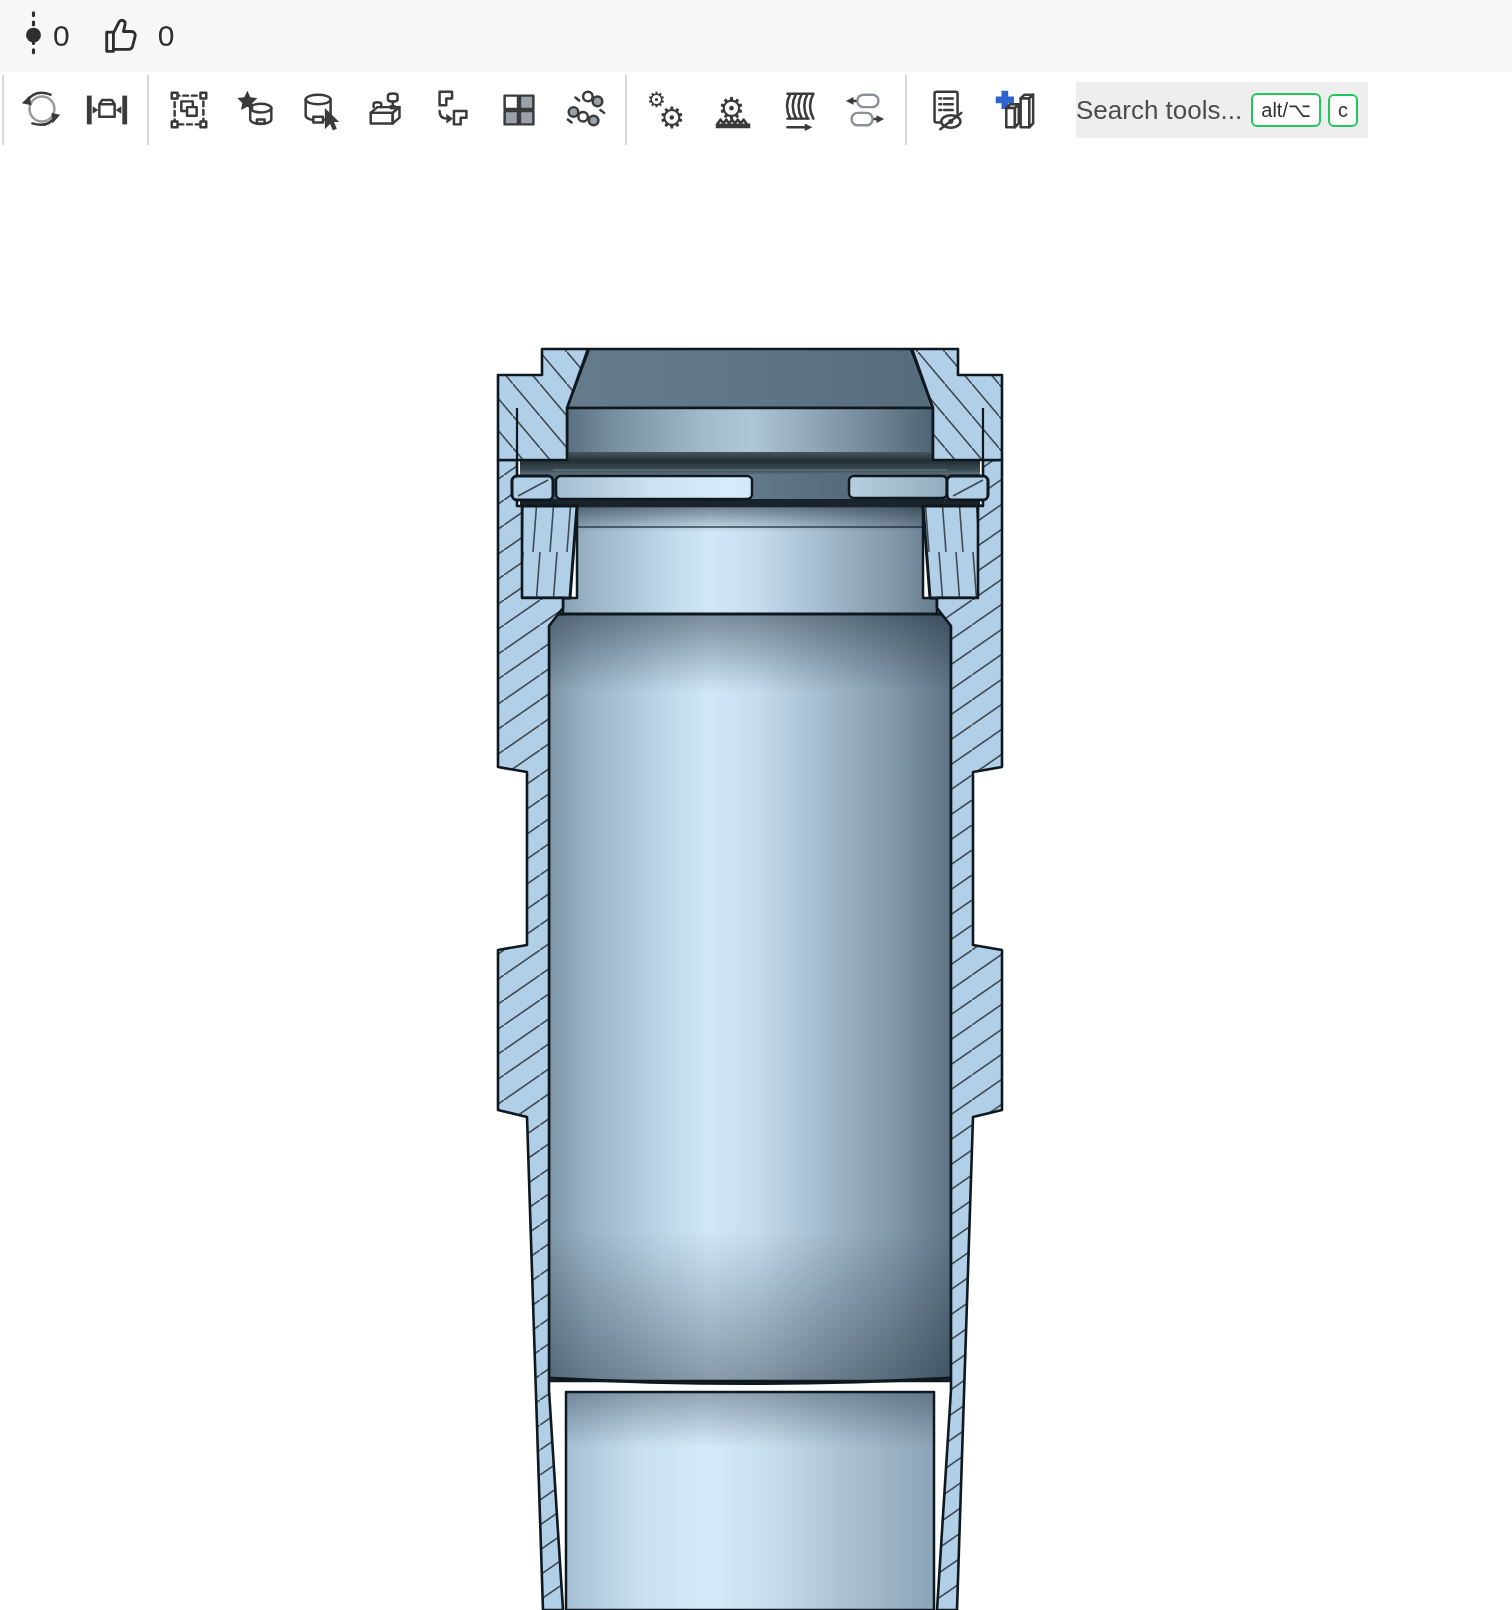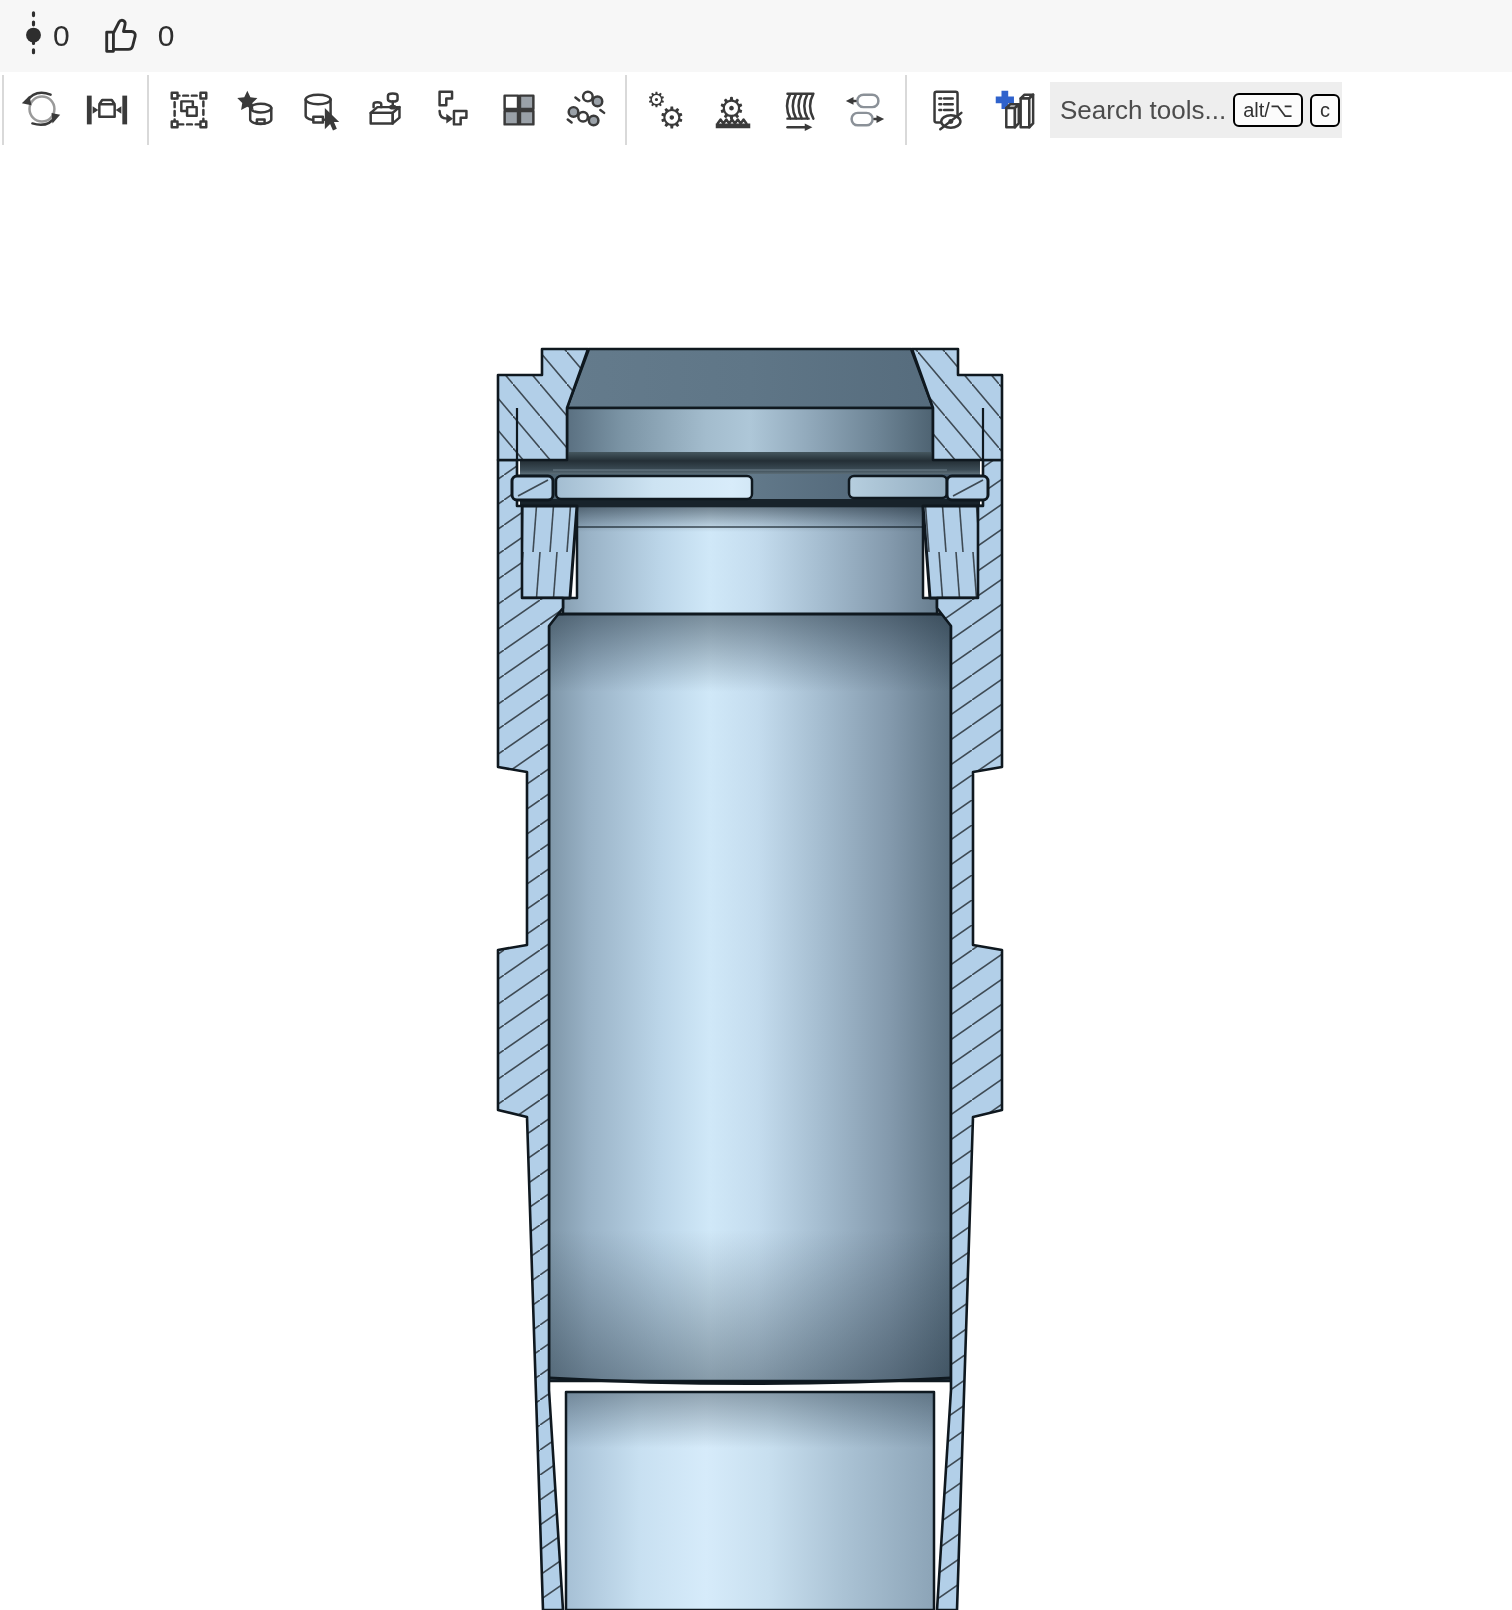--- a/index.html
+++ b/index.html
@@ -13,25 +13,25 @@
   .cnt{font-size:30px;color:#2e2e2e;margin-left:12px}
   .tb-space{width:30px}
 
   
   .toolbar{position:absolute;top:72px;left:0;width:1512px;height:76px;background:#fff;
            display:flex;align-items:center;z-index:3;padding-left:2px;box-sizing:border-box}
   .tbtn{width:66px;height:66px;display:flex;align-items:center;justify-content:center;
         background:none;border:none;padding:0;cursor:pointer}
   .sep{width:2px;height:70px;background:var(--separator);margin:0 7px;flex:0 0 auto}
   .sep.first{margin:0 4px 0 0}
-  .search{margin-left:4px;height:56px;width:292px;background:var(--search-bg);
-          border-radius:0;display:flex;align-items:center;padding:0 10px 0 10px;
+  .search{margin-left:30px;height:56px;width:292px;background:var(--search-bg);
+          border-radius:0;display:flex;align-items:center;padding:0 10px 0 0;
           box-sizing:border-box;gap:7px;cursor:text}
   .search-text{font-size:26px;color:#4c4c4c;flex:1;white-space:nowrap}
-  kbd{background:#fcfcfc;border:2px solid #000000;border-radius:6px;font-size:20px;
+  kbd{background:#fcfcfc;border:2px solid #22c55e;border-radius:6px;font-size:20px;
       color:#333;padding:3px 8px;font-family:"Liberation Sans",sans-serif;white-space:nowrap}
 
   
   .ln {stroke:var(--toolbar-icon);fill:none;stroke-width:2.6;stroke-linecap:round;stroke-linejoin:round}
   .lnw{stroke:var(--toolbar-icon);fill:#fff;stroke-width:2.6;stroke-linejoin:round}
   .fl {fill:var(--toolbar-icon);stroke:none}
   .fl2{fill:#9aa1a8;stroke:var(--toolbar-icon);stroke-width:2.6;stroke-linejoin:round}
   .fl3{fill:var(--accent-blue);stroke:none}
   .ln2g{stroke:#8b9198;fill:none;stroke-width:2.6;stroke-linejoin:round}
   .gear{font-family:"DejaVu Sans",sans-serif;fill:var(--toolbar-icon)}

